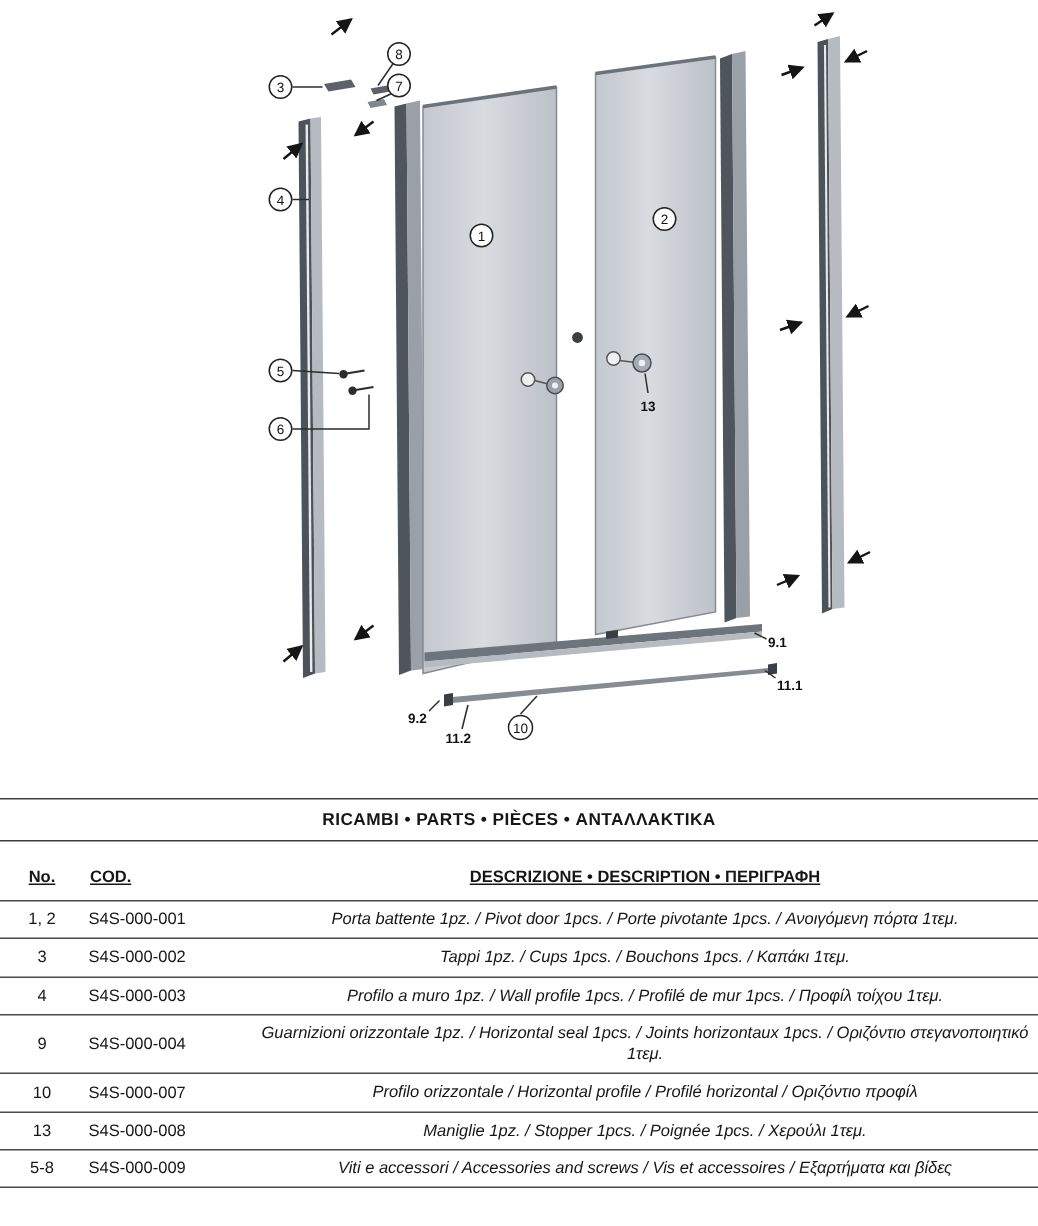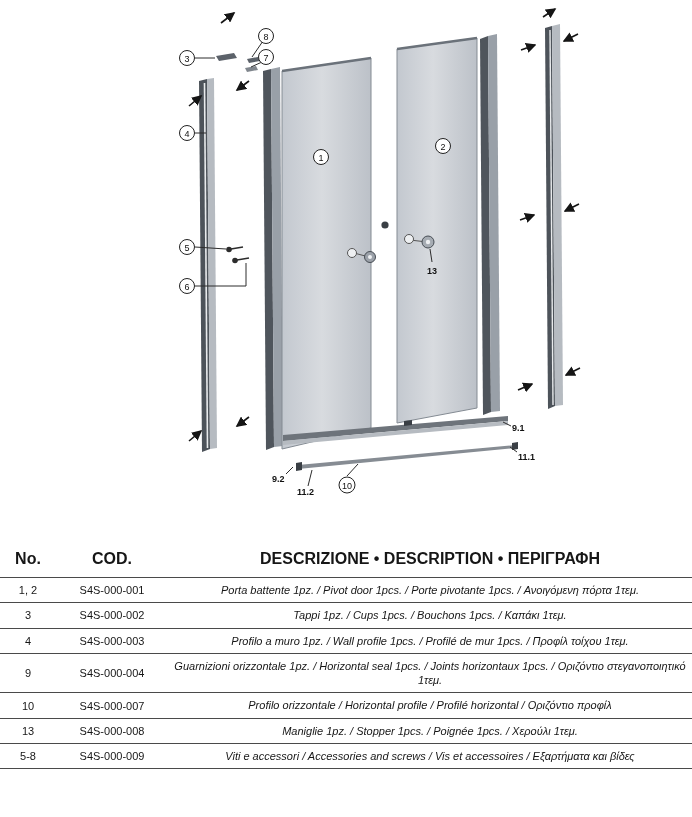--- a/index.html
+++ b/index.html
@@ -33,24 +33,25 @@
   table.parts {
     width: 100%;
     border-collapse: collapse;
     font-size: 11px;
     table-layout: fixed;
   }
   table.parts thead th {
     font-weight: bold;
     padding: 18px 4px 9px 4px;
     border-bottom: 1px solid #4a4a4a;
-    font-size: 16px;
+    font-size: 11px;
+    text-decoration: underline;
   }
   th.col-no, td.col-no { width: 56px; text-align: center; }
-  th.col-cod, td.col-cod { width: 112px; text-align: center; }
+  th.col-cod, td.col-cod { width: 112px; text-align: left; }
   th.col-desc { text-align: center; }
   td.col-desc { text-align: center; padding-left: 12px; padding-right: 16px; line-height: 1.3; font-style: italic; }
   table.parts tbody td {
     border-bottom: 1px solid #4a4a4a;
     padding: 5px 3px;
     vertical-align: middle;
   }
   td.col-no { font-weight: normal; }
 </style>
 </head>
@@ -213,20 +214,21 @@
       <text x="427" y="274">13</text>
       <text x="512" y="431">9.1</text>
       <text x="518" y="460">11.1</text>
       <text x="272" y="482">9.2</text>
       <text x="297" y="495">11.2</text>
     </g>
   </svg>
 </div>
 
 <section>
+  <div class="tbl-title">RICAMBI • PARTS • PIÈCES • ΑΝΤΑΛΛΑΚΤΙΚΑ</div>
   <table class="parts">
     <thead>
       <tr>
         <th class="col-no">No.</th>
         <th class="col-cod">COD.</th>
         <th class="col-desc">DESCRIZIONE • DESCRIPTION • ΠΕΡΙΓΡΑΦΗ</th>
       </tr>
     </thead>
     <tbody>
   <tr>

